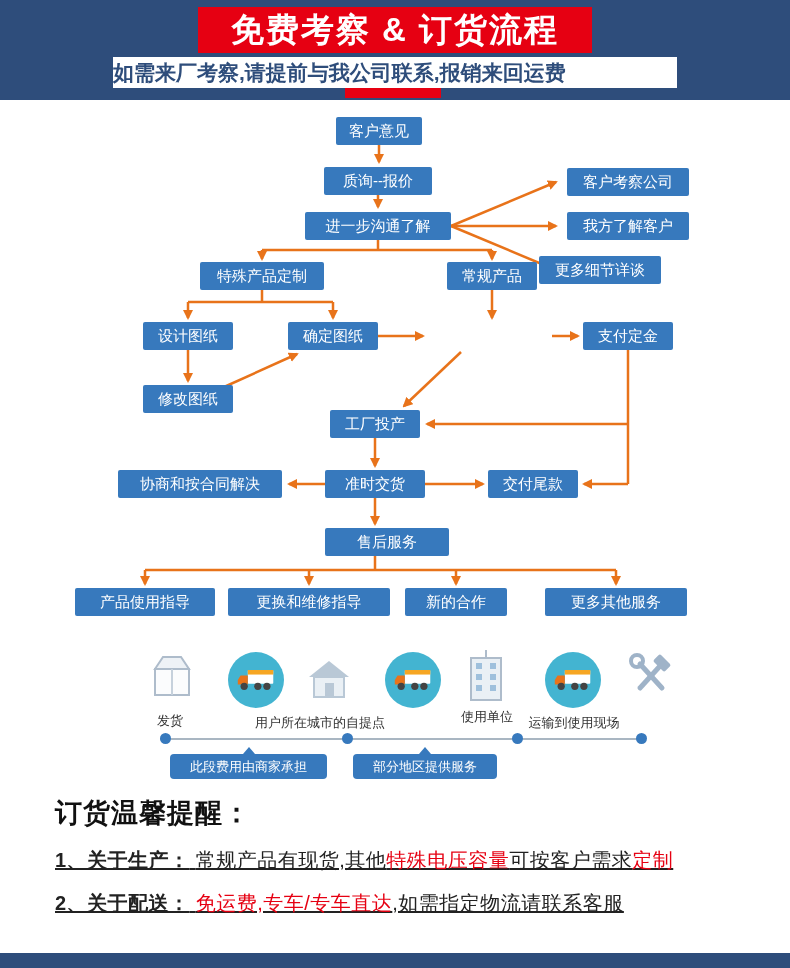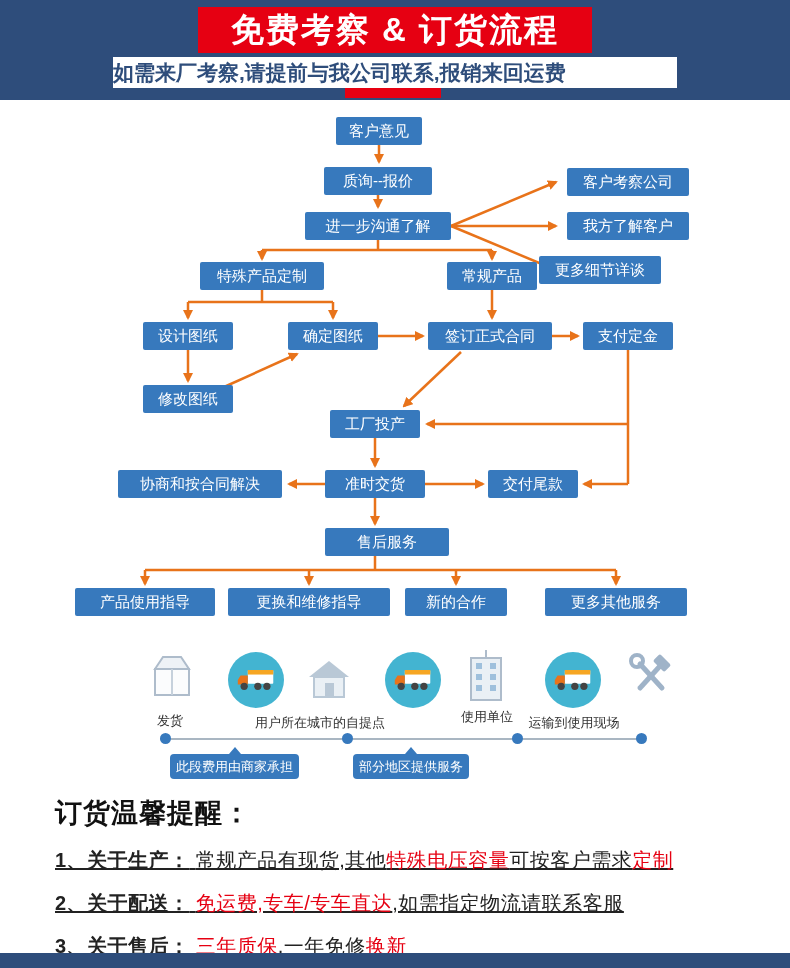--- a/index.html
+++ b/index.html
@@ -23,21 +23,21 @@
   #ah path{fill:var(--arrow-orange,#e8731a);}
 
   
   .logi{position:absolute;left:0;top:640px;width:790px;height:160px;}
   .licon{position:absolute;}
   .tealc{position:absolute;width:56px;height:56px;border-radius:50%;background:var(--teal,#43b4d1);
          display:flex;align-items:center;justify-content:center;}
   .llabel{position:absolute;font-size:13px;color:#333;text-align:center;white-space:nowrap;}
   .tl-line{position:absolute;left:160px;top:98px;width:484px;height:2px;background:#a9b6c2;}
   .tl-dot{position:absolute;top:93px;width:11px;height:11px;border-radius:50%;background:var(--box-blue,#3779bd);}
-  .pill{position:absolute;top:114px;height:25px;line-height:25px;padding:0 6px;background:var(--box-blue,#3779bd);
+  .pill{position:absolute;top:114px;height:25px;line-height:25px;padding:0 20px;background:var(--box-blue,#3779bd);
         color:#fff;font-size:13px;border-radius:4px;white-space:nowrap;}
   .pill:before{content:"";position:absolute;top:-7px;left:50%;margin-left:-6px;width:0;height:0;
         border-left:6px solid transparent;border-right:6px solid transparent;border-bottom:7px solid var(--box-blue,#3779bd);}
 
   
   .notes{position:absolute;left:55px;top:795px;width:710px;}
   .notes-heading{margin:0 0 16px 0;font-size:27px;color:#111;font-weight:bold;letter-spacing:1px;}
   .nitem{font-size:20px;color:#222;margin-bottom:16px;letter-spacing:0.5px;white-space:nowrap;text-decoration:underline;}
   .nprefix{font-weight:bold;color:#222;}
   .red{color:var(--accent-red,#e60012);}
@@ -96,21 +96,20 @@
     <div class="fnode" style="left:336px;top:17px;width:86px">客户意见</div>
     <div class="fnode" style="left:324px;top:67px;width:108px">质询--报价</div>
     <div class="fnode" style="left:305px;top:112px;width:146px">进一步沟通了解</div>
     <div class="fnode" style="left:567px;top:68px;width:122px">客户考察公司</div>
     <div class="fnode" style="left:567px;top:112px;width:122px">我方了解客户</div>
     <div class="fnode" style="left:539px;top:156px;width:122px">更多细节详谈</div>
     <div class="fnode" style="left:200px;top:162px;width:124px">特殊产品定制</div>
     <div class="fnode" style="left:447px;top:162px;width:90px">常规产品</div>
     <div class="fnode" style="left:143px;top:222px;width:90px">设计图纸</div>
     <div class="fnode" style="left:288px;top:222px;width:90px">确定图纸</div>
-    <div class="fnode" style="left:428px;top:222px;width:124px">签订正式合同</div>
     <div class="fnode" style="left:583px;top:222px;width:90px">支付定金</div>
     <div class="fnode" style="left:143px;top:285px;width:90px">修改图纸</div>
     <div class="fnode" style="left:330px;top:310px;width:90px">工厂投产</div>
     <div class="fnode" style="left:118px;top:370px;width:164px">协商和按合同解决</div>
     <div class="fnode" style="left:325px;top:370px;width:100px">准时交货</div>
     <div class="fnode" style="left:488px;top:370px;width:90px">交付尾款</div>
     <div class="fnode" style="left:325px;top:428px;width:124px">售后服务</div>
     <div class="fnode" style="left:75px;top:488px;width:140px">产品使用指导</div>
     <div class="fnode" style="left:228px;top:488px;width:162px">更换和维修指导</div>
     <div class="fnode" style="left:405px;top:488px;width:102px">新的合作</div>
@@ -215,20 +214,16 @@
     <div class="nitem">
       <span class="nprefix">1、关于生产：</span>
       <span>常规产品有现货,其他</span><span class="red">特殊电压容量</span><span>可按客户需求</span><span class="red">定制</span>
     </div>
 
     <div class="nitem">
       <span class="nprefix">2、关于配送：</span>
       <span class="red">免运费,专车/专车直达</span><span>,如需指定物流请联系客服</span>
     </div>
 
-    <div class="nitem">
-      <span class="nprefix">3、关于售后：</span>
-      <span class="red">三年质保</span><span>,一年免修</span><span class="red">换新</span>
-    </div>
   </div>
 
   <div class="footer"></div>
 </div>
 
 </body></html>

